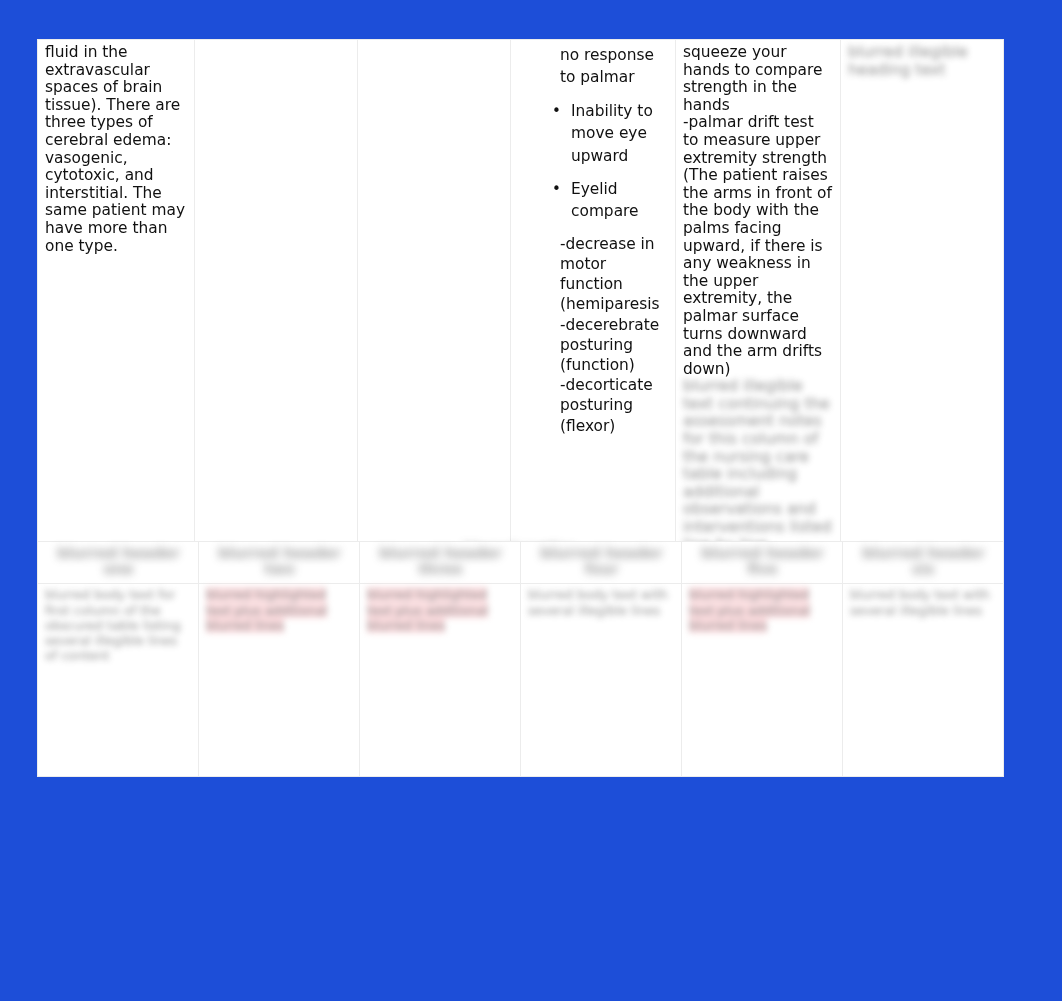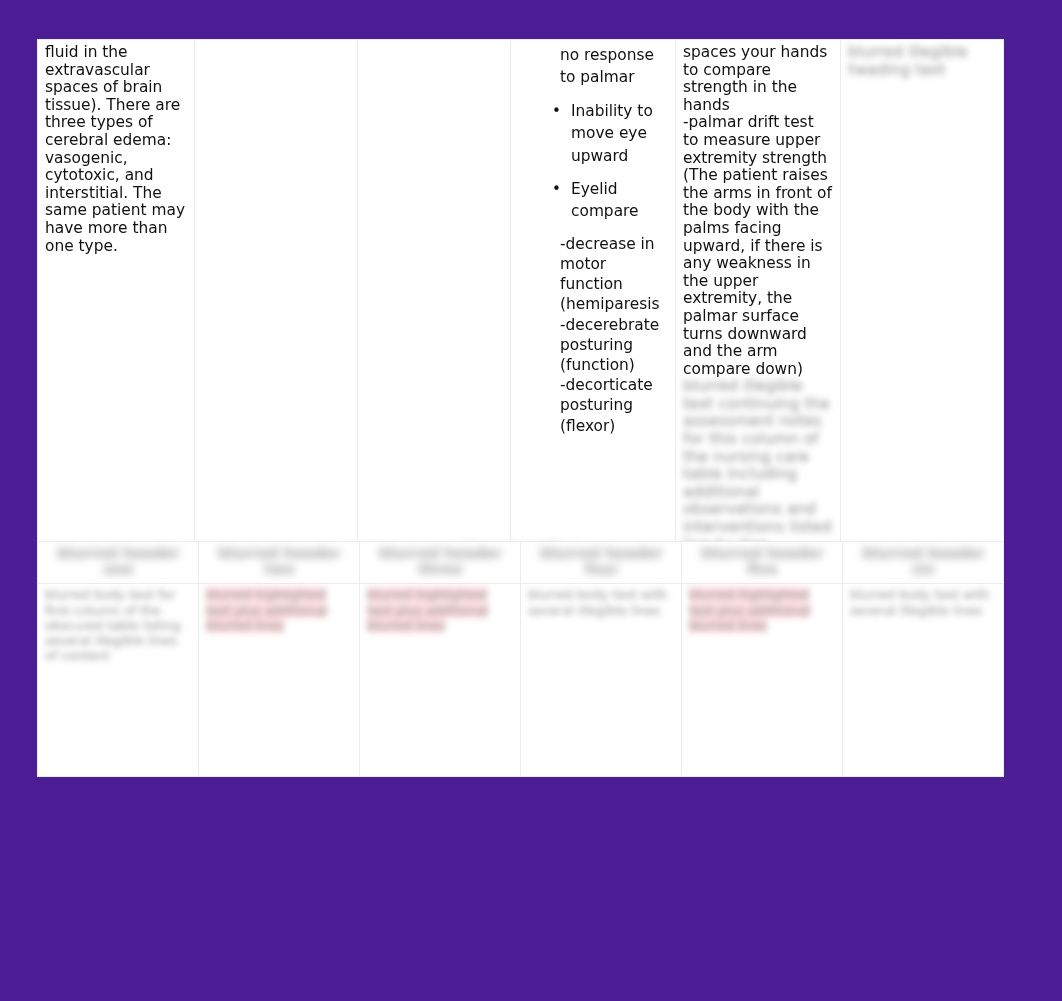--- a/index.html
+++ b/index.html
@@ -15,21 +15,21 @@
     color: #000000;
     overflow: hidden;
     position: relative;
   }
 
   .page {
     position: absolute;
     left: 0; top: 0;
     width: 1062px;
     height: 1001px;
-    background: #4c1d95;
+    background: #1d4ed8;
   }
 
   
   .doc-table {
     position: absolute;
     border-collapse: collapse;
     table-layout: fixed;
     background: #ffffff;
   }
   .doc-table td {
@@ -163,22 +163,22 @@
               <li>Inability to move eye upward</li>
               <li>Eyelid compare</li>
             </ul>
             <div class="dash-block">-decrease in motor function (hemiparesis</div>
             <div class="dash-block">-decerebrate posturing (function)</div>
             <div class="dash-block">-decorticate posturing (flexor)</div>
           </div>
         </td>
 
         <td>
-          <div class="cell-body">spaces your hands to compare strength in the hands</div>
-          <div class="cell-body">-palmar drift test to measure upper extremity strength (The patient raises the arms in front of the body with the palms facing upward, if there is any weakness in the upper extremity, the palmar surface turns downward and the arm compare down)</div>
+          <div class="cell-body">squeeze your hands to compare strength in the hands</div>
+          <div class="cell-body">-palmar drift test to measure upper extremity strength (The patient raises the arms in front of the body with the palms facing upward, if there is any weakness in the upper extremity, the palmar surface turns downward and the arm drifts down)</div>
           <div class="cell-body blurred">blurred illegible text continuing the assessment notes for this column of the nursing care table including additional observations and interventions listed line by line</div>
         </td>
 
         <td>
           <div class="cell-body blurred">blurred illegible heading text</div>
         </td>
 
       </tr>
     </tbody>
   </table>

